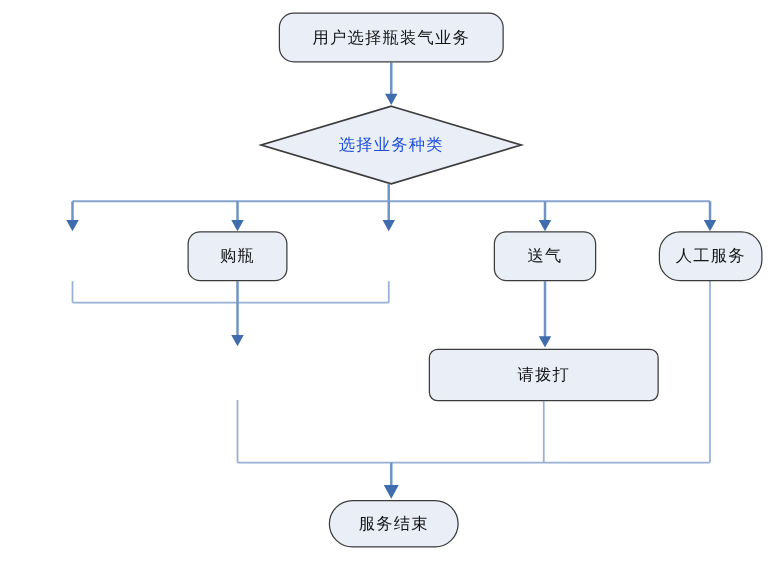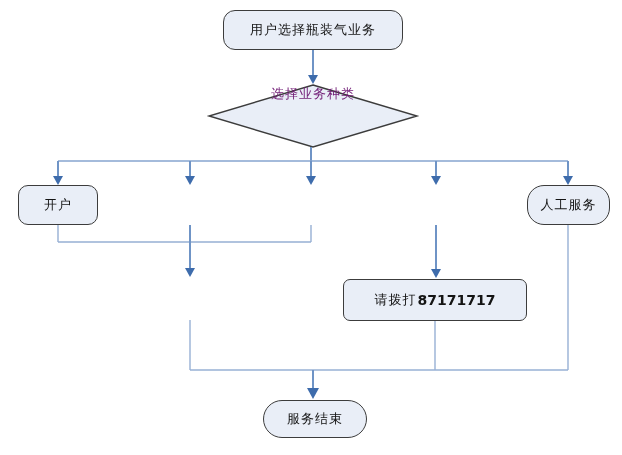--- a/index.html
+++ b/index.html
@@ -45,25 +45,25 @@
     width: 0;
     border-left: 1.4px solid #3c3c3c;
   }
   .node-intro::before { left: 11px; }
   .node-intro::after  { right: 11px; }
   .diamond-label {
     position: absolute;
     left: 209px; top: 85px;
     width: 208px; height: 62px;
     display: flex;
-    align-items: flex-start;
+    align-items: center;
     justify-content: center;
     font-size: 13px;
     letter-spacing: 1px;
-    color: #701a75;
+    color: #1d4ed8;
     z-index: 2;
   }
   .phone {
     font-family: "DejaVu Sans", sans-serif;
     font-weight: bold;
     font-size: 14px;
     letter-spacing: 0;
     margin-left: 1px;
   }
 </style>
@@ -112,30 +112,32 @@
   </svg>
 
   <div class="node node-start rounded">
     <span>用户选择瓶装气业务</span>
   </div>
 
   <div class="diamond-label">
     <span>选择业务种类</span>
   </div>
 
-  <div class="node branch node-kaihu">
-    <span>开户</span>
+  <div class="node branch node-goupin">
+    <span>购瓶</span>
+  </div>
+  <div class="node branch node-songqi">
+    <span>送气</span>
   </div>
   <div class="node branch node-rengong">
     <span>人工服务</span>
   </div>
 
 
   <div class="node node-call">
     <span>请拨打</span>
-      <span class="phone">87171717</span>
   </div>
 
   <div class="node node-end">
     <span>服务结束</span>
   </div>
 
 </div>
 
 </body></html>

